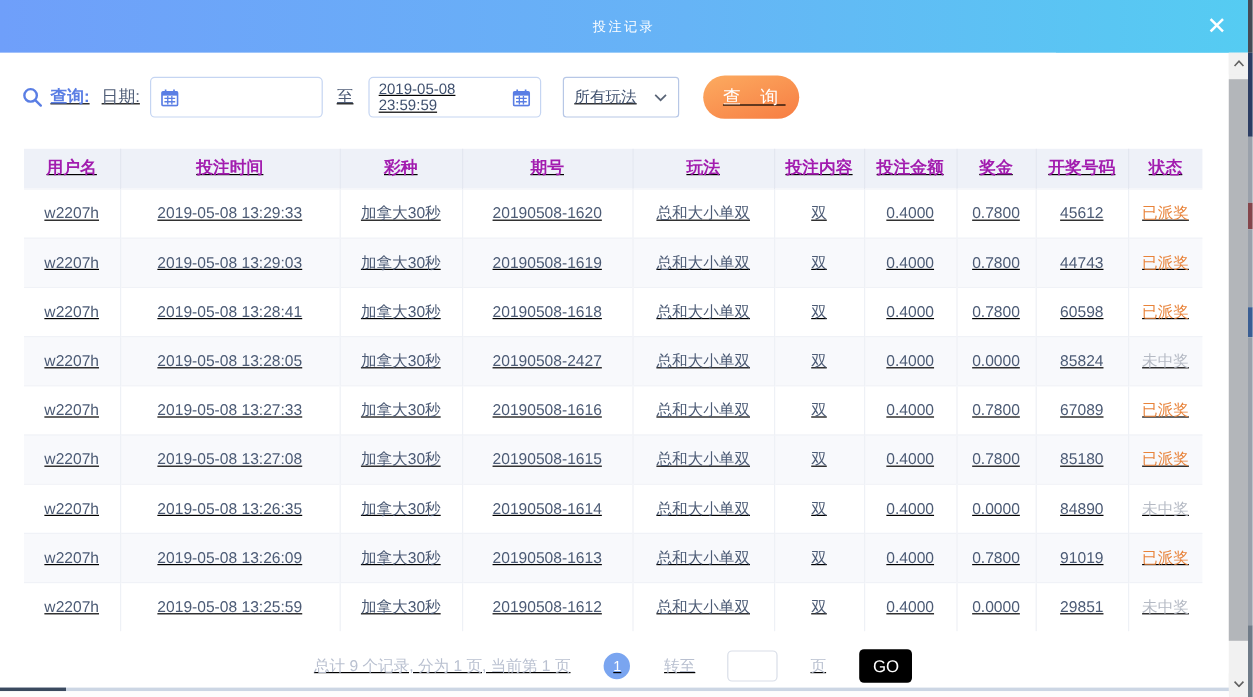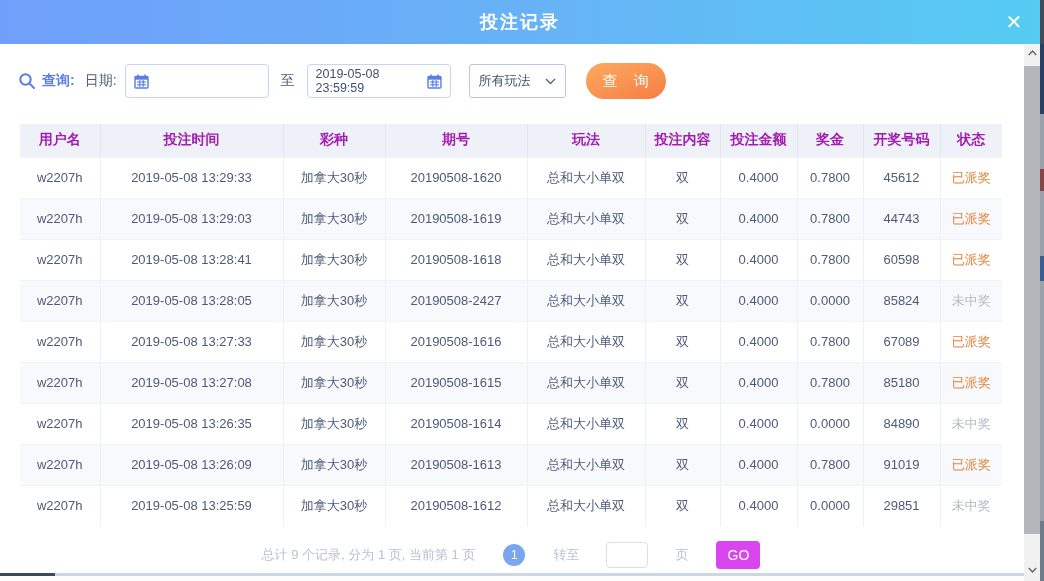--- a/index.html
+++ b/index.html
@@ -4,26 +4,26 @@
 <style>
   * { margin:0; padding:0; box-sizing:border-box; }
   html,body { width:1044px; height:581px; overflow:hidden; background:#fff;
               font-family:"Liberation Sans","DejaVu Sans",sans-serif; }
   .screen { position:relative; width:1044px; height:581px; background:#fff; }
 
   
   .titlebar { position:absolute; left:0; top:0; width:1040px; height:44px;
     background:linear-gradient(90deg,#6f9ffa 0%,#66b4f6 55%,#55ccf2 100%);
     display:flex; align-items:center; justify-content:center; }
-  .titlebar .title { color:#fff; font-size:18px; font-weight:bold; letter-spacing:2px; }
+  .titlebar .title { color:#fff; font-size:11px; font-weight:normal; letter-spacing:2px; }
   .close-btn { position:absolute; right:14px; top:10px; width:24px; height:24px;
     color:#fff; font-size:20px; line-height:24px; text-align:center; cursor:pointer; font-weight:300;}
 
   
-  .main { position:absolute; left:0; top:44px; width:880px; height:537px; background:#fff; }
+  .main { position:absolute; left:0; top:44px; width:880px; height:537px; background:#fff;text-decoration:underline; }
 
   
   .filter-bar { display:flex; align-items:center; margin:20px 0 0 18px; height:34px; }
   .filter-bar .lbl-query { color:#5a7ee4; font-size:14px; font-weight:bold; margin:0 10px 0 6px; }
   .filter-bar .lbl { color:#4f5d77; font-size:14px; margin-right:8px; }
   .date-box { display:flex; align-items:center; justify-content:space-between;
     width:144px; height:34px; border:1px solid #c5d5f2; border-radius:4px;
     padding:0 8px; color:#3f506e; font-size:12.5px; background:#fff; }
   .lbl-to { color:#4f5d77; font-size:14px; margin:0 12px; }
   .select-box { display:flex; align-items:center; justify-content:space-between;
@@ -49,21 +49,21 @@
   td.status.won { color:#e8833a; }
   td.status.lost { color:#b5bac4; }
 
   
   .pager { margin-top:15px; width:982px; margin-left:20px; display:flex;
     align-items:center; justify-content:center; color:#b9c0d0; font-size:13px;gap:20px; }
   .page-circle { width:22px; height:22px; border-radius:50%; background:#7aa5f0; color:#fff;
     display:flex; align-items:center; justify-content:center; font-size:12px; margin:0 8px; cursor:pointer; }
   .goto-input { width:42px; height:26px; border:1px solid #d9dee8; border-radius:4px;
     margin:0 7px; outline:none; font-size:13px; text-align:center; color:#4c5b75; }
-  .go-btn { width:44px; height:28px; border:none; border-radius:4px; background:#d946ef;
+  .go-btn { width:44px; height:28px; border:none; border-radius:4px; background:#000000;
     color:#fff; font-size:14px; margin-left:8px; cursor:pointer; font-family:inherit; }
 
   
   .scrollbar { position:absolute; right:4px; top:44px; width:16px; height:537px; background:#f1f1f1; }
   .sb-arrow { position:absolute; left:0; width:16px; height:18px; background:#f1f1f1;
     display:flex; align-items:center; justify-content:center; cursor:pointer; }
   .sb-up { top:0; } .sb-down { bottom:2px; }
   .sb-thumb { position:absolute; left:0; top:22px; width:16px; height:468px; background:#b3b6ba; cursor:grab; }
 
   

